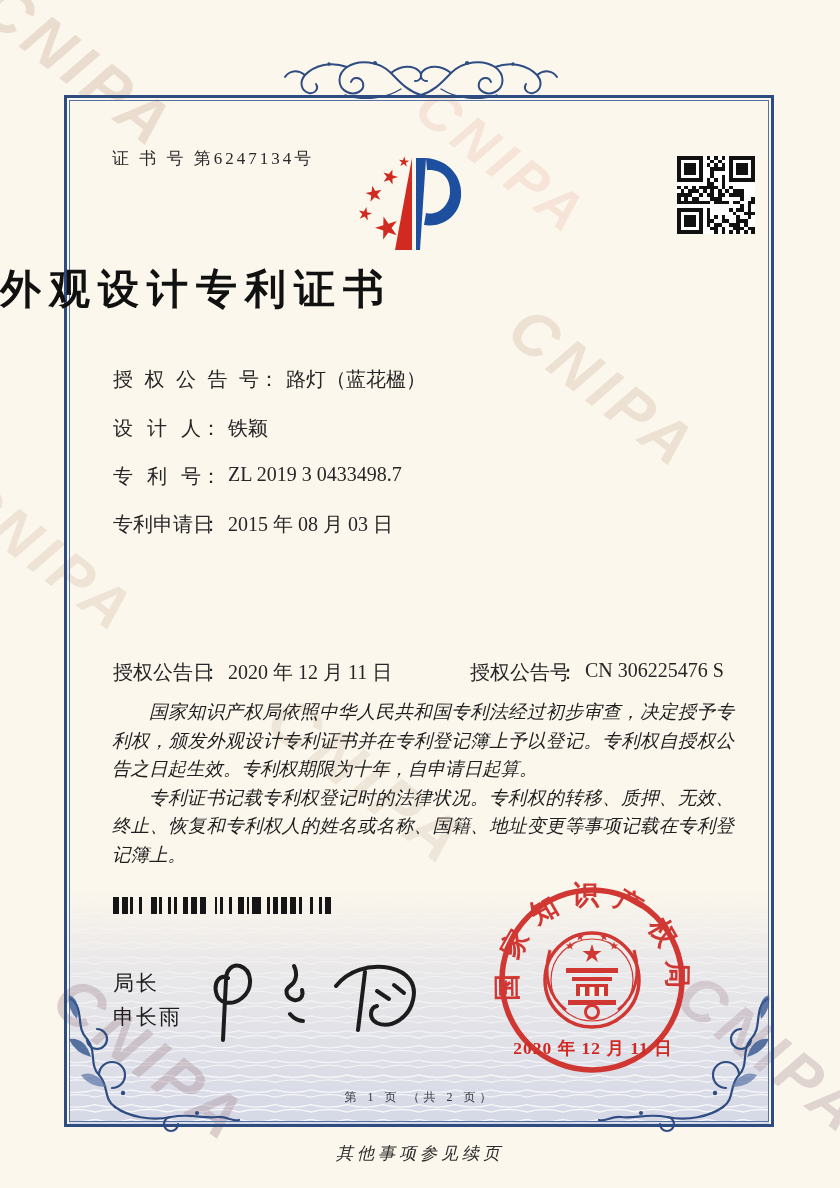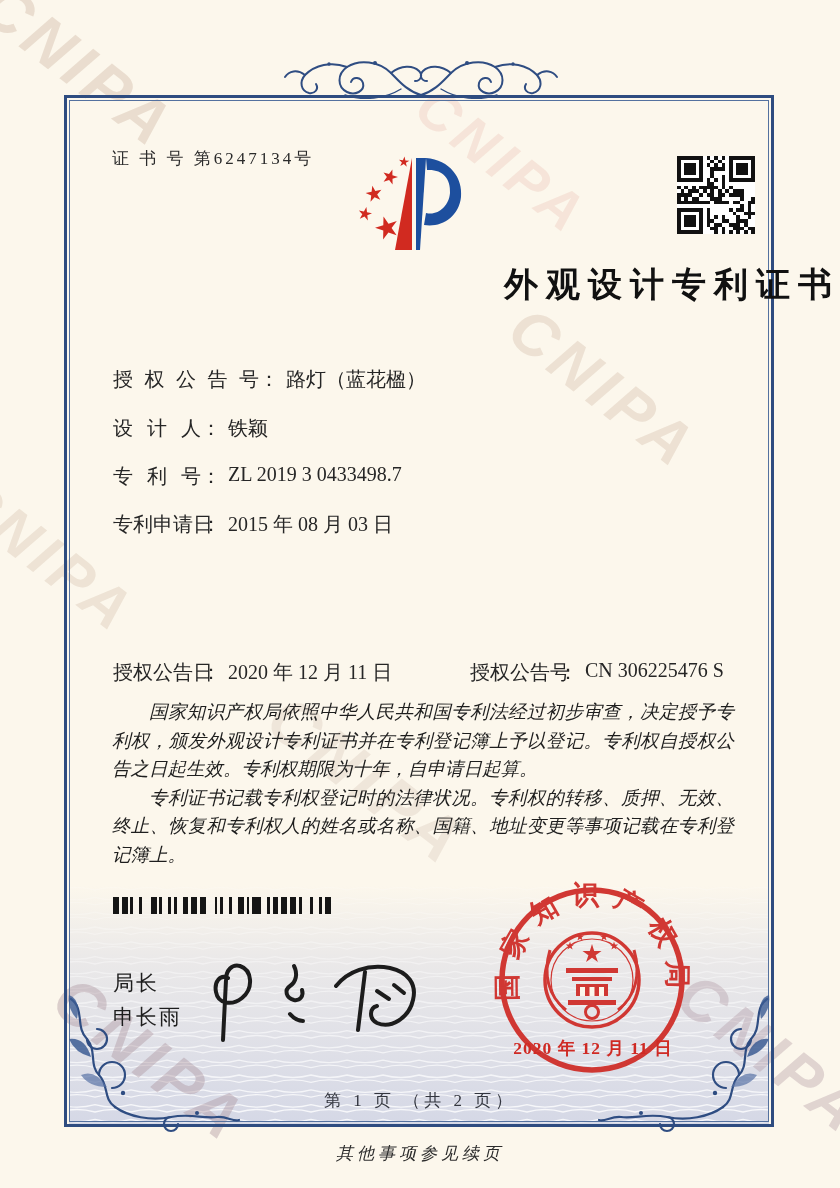--- a/index.html
+++ b/index.html
@@ -20,21 +20,21 @@
   .frame{position:absolute;left:64px;top:95px;width:704px;height:1026px;border:3px solid #2e4c80;z-index:3;}
   .frame-inner{position:absolute;inset:2px;border:1px solid #54719f;}
 
   .orn-layer{position:absolute;left:0;top:0;z-index:4;pointer-events:none;}
 
   .abs{position:absolute;z-index:5;}
 
   .cert-no{left:112px;top:147px;font-size:17px;letter-spacing:3px;color:#2b2b2b;}
   .logo-svg{left:345px;top:145px;}
   .qr{left:677px;top:156px;width:78px;height:78px;background:#fff;padding:0;}
-  .title{left:0;top:262px;width:100%;text-align:right;font-size:34px;font-weight:bold;
+  .title{left:0;top:262px;width:100%;text-align:left;font-size:41px;font-weight:bold;
          letter-spacing:8px;color:#111;}
 
   .row{left:113px;font-size:20px;white-space:nowrap;}
   .lbl{display:inline-block;width:88px;text-align:justify;text-align-last:justify;
        vertical-align:top;letter-spacing:0;}
   .lbl-wide{display:inline-block;width:146px;text-align:justify;text-align-last:justify;
        vertical-align:top;}
   .colon{display:inline-block;vertical-align:top;}
   .val{display:inline-block;margin-left:7px;vertical-align:top;}
   .val-wrap{white-space:normal;width:522px;line-height:31px;}
@@ -48,21 +48,21 @@
   .barcode span{display:inline-block;height:17px;vertical-align:top;}
 
   .official{left:113px;top:966px;font-family:"Liberation Sans","DejaVu Sans",sans-serif;
             font-size:21px;letter-spacing:2px;color:#1d1d1d;line-height:34px;}
   .sig-svg{left:198px;top:944px;}
 
   .seal-svg{left:492px;top:880px;opacity:.94;z-index:6;}
   .seal-date{left:500px;top:1036px;width:186px;text-align:center;color:#cf2a24;
              font-size:17.5px;letter-spacing:1px;z-index:7;font-weight:bold;}
 
-  .pagenum{left:0;top:1089px;width:100%;text-align:center;font-size:17px;
+  .pagenum{left:0;top:1089px;width:100%;text-align:center;font-size:12px;
            letter-spacing:4px;color:#33363f;}
   .note{left:0;top:1142px;width:100%;text-align:center;font-size:17px;font-style:italic;
         letter-spacing:4px;color:#2c2c2c;}
 </style>
 </head>
 <body>
 
 <div class="page">
 
   <div class="wm" style="left:-34px;top:28px;font-size:64px;color:rgba(197,169,146,.32)">CNIPA</div>

